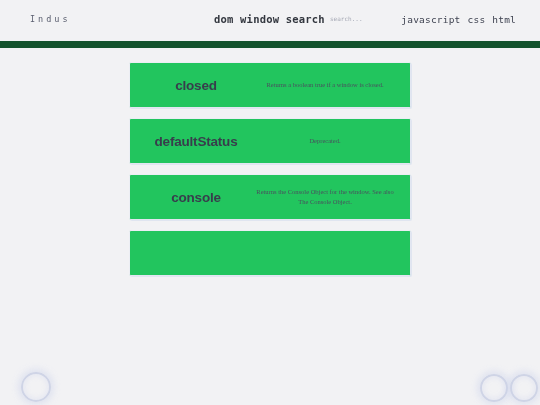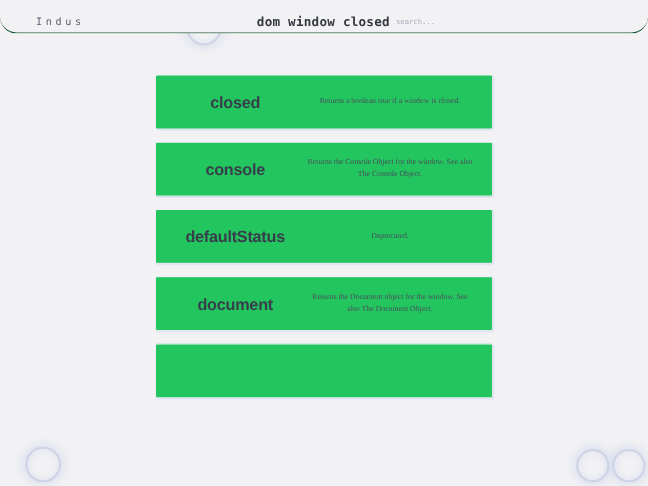--- a/index.html
+++ b/index.html
@@ -26,26 +26,25 @@
     opacity: 0.85;
   }
   #ring-header   { left: 155px; top: 8px;   width: 26px; height: 26px; }
   #ring-bl       { left: 21px;  top: 372px; width: 26px; height: 26px; }
   #ring-br1      { left: 480px; top: 374px; width: 24px; height: 24px; }
   #ring-br2      { left: 510px; top: 374px; width: 24px; height: 24px; }
 
   
   .header {
     position: relative;
-    height: 28px;
+    height: 48px;
     box-sizing: border-box;
-    border-bottom: 1px solid #14532d;
+    border-bottom: 7px solid #14532d;
     background: #f2f2f4;
     z-index: 2;
-    border-radius: 22px;
   }
   .brand {
     position: absolute;
     left: 30px;
     top: 14px;
     font-family: "DejaVu Sans Mono", "Liberation Mono", monospace;
     font-size: 8.5px;
     letter-spacing: 3px;
     color: #5c6070;
     font-weight: 400;
@@ -143,46 +142,47 @@
   }
   .card.empty { min-height: 46px; }
 </style>
 </head>
 <body>
 
 <div class="ring" id="ring-header"></div>
 
 <div class="header">
   <div class="brand">Indus</div>
-  <div class="page-title">dom window closed</div>
+  <div class="page-title">dom window search</div>
   <input class="search-input" type="text" value="" placeholder="search..." style="">
+  <div class="nav">
+    <a href="#">javascript</a>
+    <a href="#">css</a>
+    <a href="#">html</a>
+  </div>
 </div>
 
 <div class="content">
   <div class="card-list">
 
     <div class="card">
       <div class="term">closed</div>
       <div class="desc">Returns a boolean true if a window is closed.</div>
     </div>
 
     <div class="card">
-      <div class="term">console</div>
-      <div class="desc">Returns the Console Object for the window. See also The Console Object.</div>
-    </div>
-
-    <div class="card">
       <div class="term">defaultStatus</div>
       <div class="desc">Deprecated.</div>
     </div>
 
     <div class="card">
-      <div class="term">document</div>
-      <div class="desc">Returns the Document object for the window. See also The Document Object.</div>
+      <div class="term">console</div>
+      <div class="desc">Returns the Console Object for the window. See also The Console Object.</div>
     </div>
+
 
 
     <div class="card empty">
       <div class="term"></div>
       <div class="desc"></div>
     </div>
 
   </div>
 </div>
 

